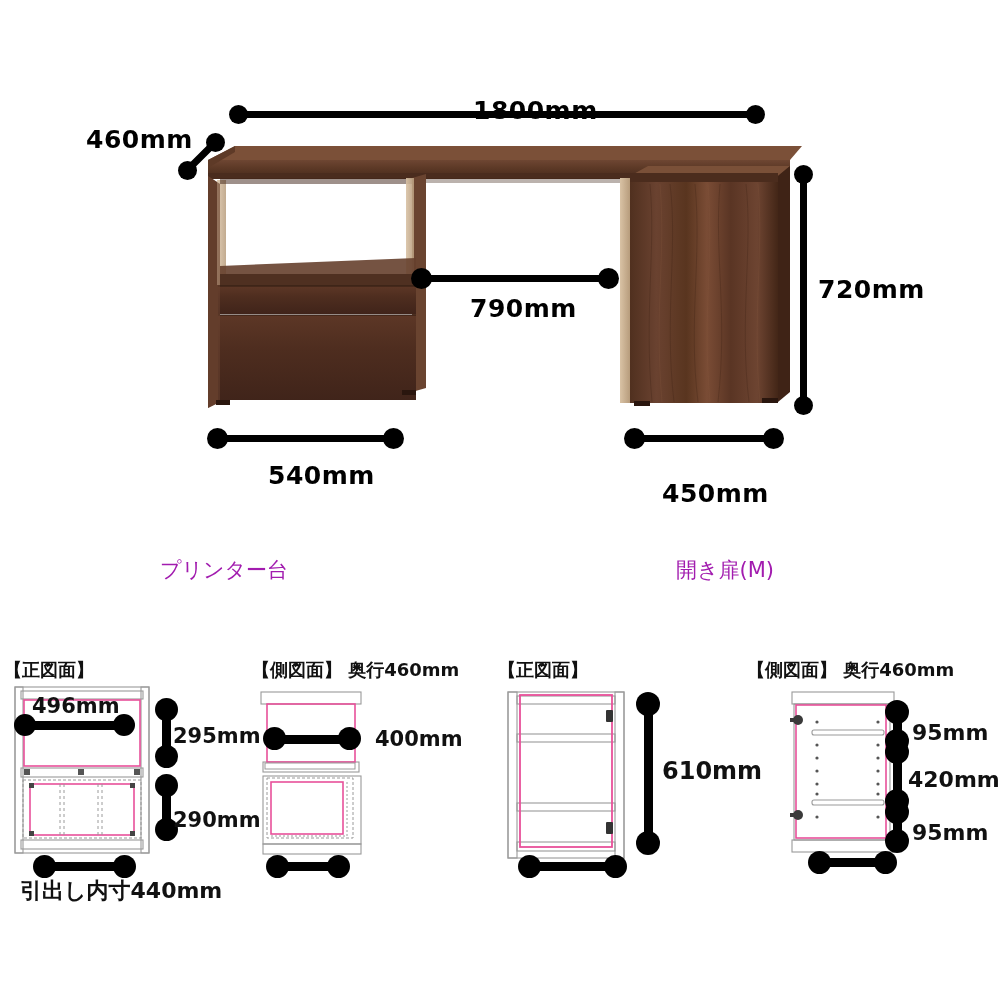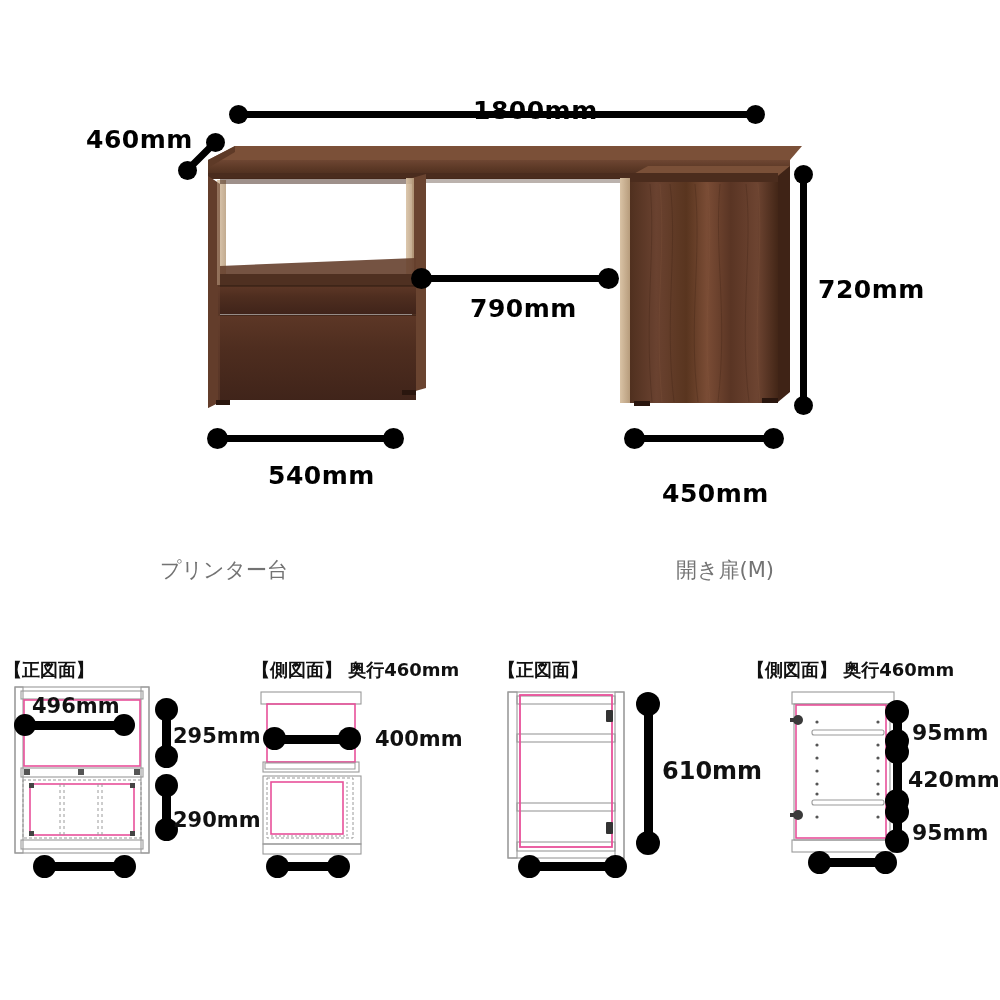--- a/index.html
+++ b/index.html
@@ -68,21 +68,21 @@
     font-weight: 700;
     font-size: 22px;
     color: #111;
     white-space: nowrap;
   }
   .part-caption {
     position: absolute;
     font-family: "DejaVu Sans", "Liberation Sans", sans-serif;
     font-weight: 400;
     font-size: 21px;
-    color: #737373;
+    color: #a21caf;
     white-space: nowrap;
   }
   .svgbox { position: absolute; }
 </style>
 </head>
 <body>
 
 <div id="page">
 
   <div class="photo-wrap" style="left:190px; top:140px; width:620px; height:270px;">
@@ -264,20 +264,21 @@
   <div class="tech-caption" style="left:173px; top:724px; font-size:21px;">295mm</div>
 
   <div class="dim-v" style="left:162px; top:782px; height:48px; width:9px;"></div>
   <div class="dot" style="left:155px; top:774px; width:23px; height:23px;"></div>
   <div class="dot" style="left:155px; top:818px; width:23px; height:23px;"></div>
   <div class="tech-caption" style="left:173px; top:796px; font-size:21px;margin-top:12px;">290mm</div>
 
   <div class="dim-h" style="left:41px; top:862px; width:85px; height:9px;"></div>
   <div class="dot" style="left:33px; top:855px; width:23px; height:23px;"></div>
   <div class="dot" style="left:113px; top:855px; width:23px; height:23px;"></div>
+  <div class="tech-caption" style="left:20px; top:876px;">引出し内寸440mm</div>
 
   <div class="tech-title" style="left:252px; top:658px;">【側図面】 奥行460mm</div>
 
   <div class="svgbox" style="left:259px; top:690px;">
     <svg width="108" height="168" viewBox="0 0 108 168" xmlns="http://www.w3.org/2000/svg">
       <g fill="none" stroke="#9a9a9a" stroke-width="1.1">
         <rect x="2" y="2" width="100" height="12"></rect>
         <rect x="4" y="72" width="96" height="10"></rect>
         <rect x="4" y="86" width="98" height="68"></rect>
         <rect x="4" y="154" width="98" height="10"></rect>

